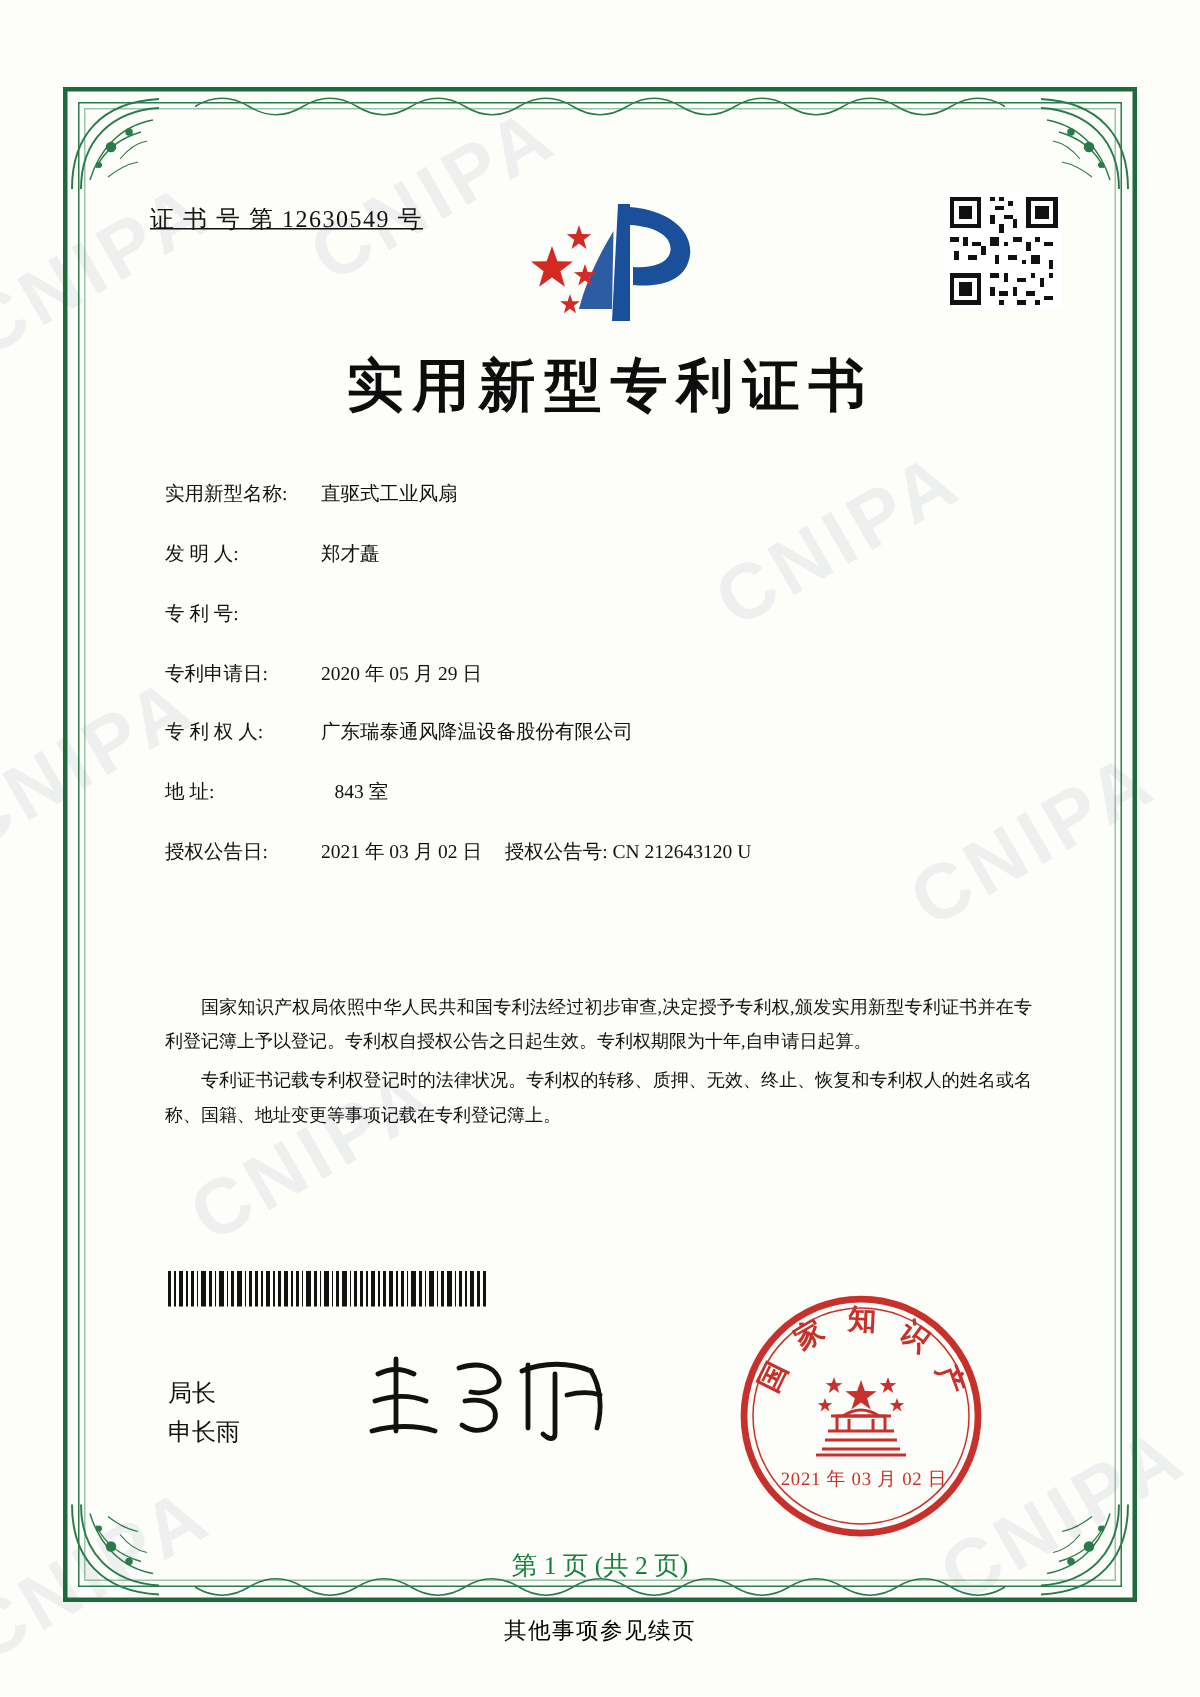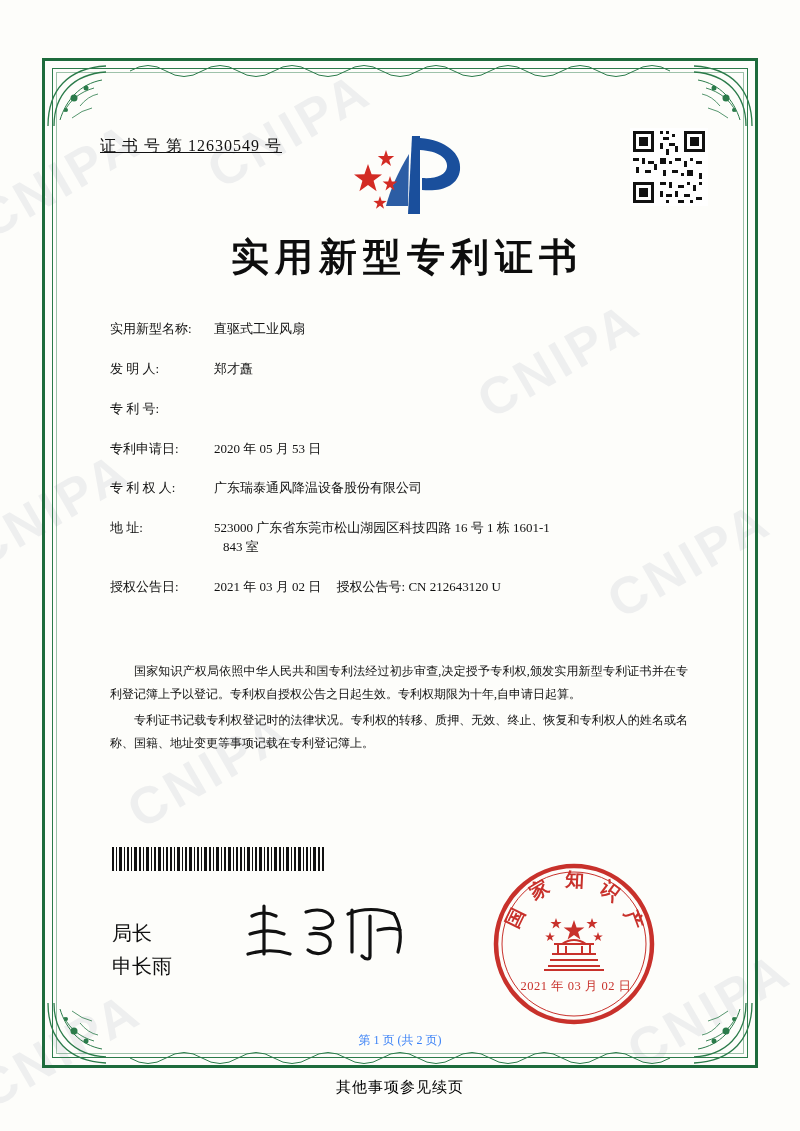--- a/index.html
+++ b/index.html
@@ -186,21 +186,21 @@
     top: 847px;
     width: 214px;
     height: 24px;
   }
 
   
   .sig-label {
     position: absolute;
     left: 112px;
     top: 917px;
-    font-size: 20px;
+    font-size: 16px;
     line-height: 1.65;
     color: #111;
   }
   .sig-hand {
     position: absolute;
     left: 244px;
     top: 900px;
     width: 190px;
     height: 64px;
   }
@@ -223,22 +223,22 @@
     color: #c8312b;
     letter-spacing: 0.5px;
   }
 
   
   .page-num {
     position: absolute;
     left: 0; right: 0;
     top: 1032px;
     text-align: center;
-    font-size: 12px;
-    color: #3b82f6;
+    font-size: 17px;
+    color: #15803d;
   }
   .footer-note {
     position: absolute;
     left: 0; right: 0;
     top: 1078px;
     text-align: center;
     font-size: 15px;
     letter-spacing: 1px;
     color: #000000;
   }
@@ -410,30 +410,29 @@
     </div>
     <div class="field-row">
       <div class="field-label">发 明 人:</div>
       <div class="field-value">郑才矗</div>
     </div>
     <div class="field-row">
       <div class="field-label">专 利 号:</div>
     </div>
     <div class="field-row">
       <div class="field-label">专利申请日:</div>
-      <div class="field-value">2020 年 05 月 53 日</div>
+      <div class="field-value">2020 年 05 月 29 日</div>
     </div>
     <div class="field-row">
       <div class="field-label">专 利 权 人:</div>
       <div class="field-value">广东瑞泰通风降温设备股份有限公司</div>
     </div>
     <div class="field-row">
       <div class="field-label">地 址:</div>
       <div class="field-value">
-        <span>523000 广东省东莞市松山湖园区科技四路 16 号 1 栋 1601-1</span>
         <span class="indent2">843 室</span>
       </div>
     </div>
     <div class="field-row">
       <div class="field-label">授权公告日:</div>
       <div class="field-value">
         <span>2021 年 03 月 02 日</span>
         <span class="inline-extra-label">授权公告号:</span>
         <span>CN 212643120 U</span>
       </div>

